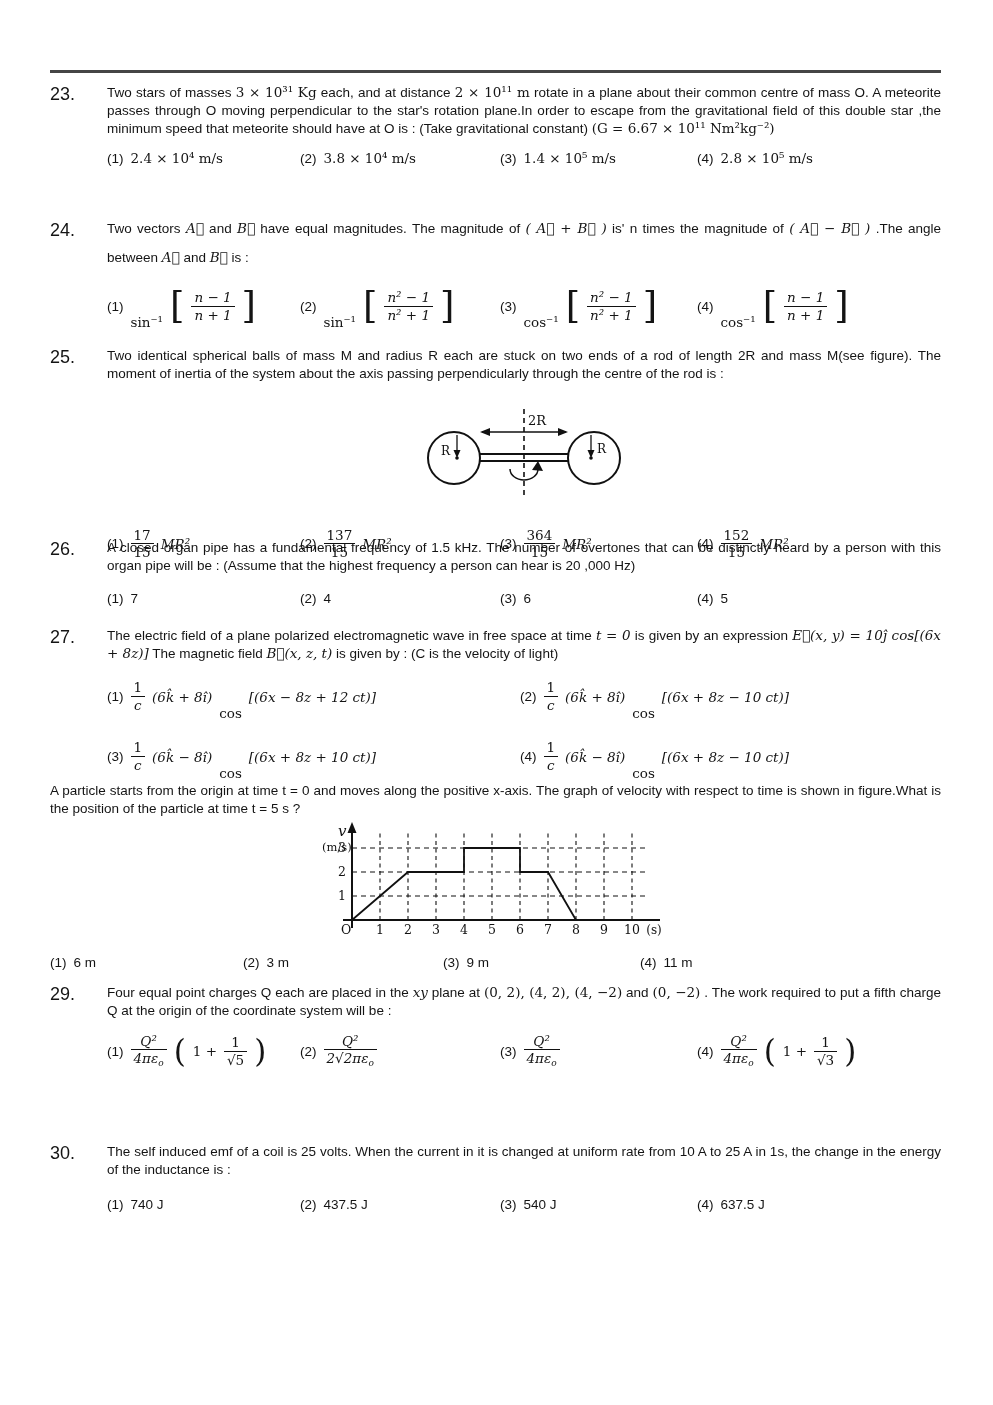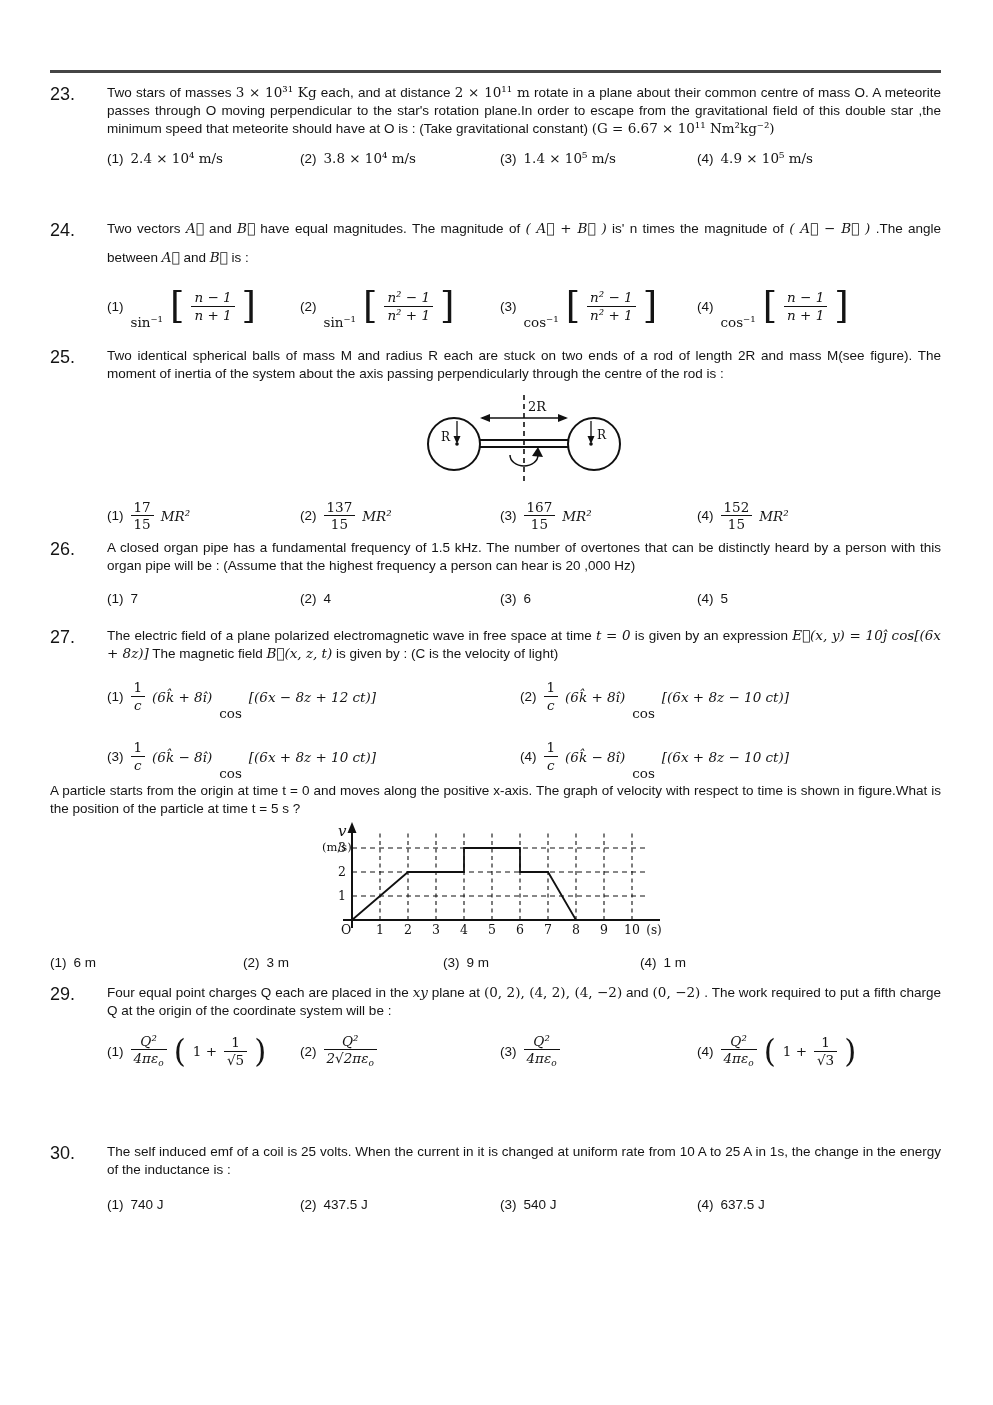--- a/index.html
+++ b/index.html
@@ -25,21 +25,21 @@
   .bigbr { font-family:"DejaVu Serif", serif; font-size:37px; font-weight:300; line-height:0.8; }
   .bigpar { font-family:"DejaVu Serif", serif; font-size:31px; font-weight:300; line-height:0.8; }
   
   .opts4 { display:grid; grid-template-columns:193px 200px 197px 1fr; align-items:center; }
   .opts2 { display:grid; grid-template-columns:413px 1fr; row-gap:12px; align-items:center; }
   .opt { display:flex; align-items:center; gap:7px; white-space:nowrap; }
   .olabel { flex:none; }
   .figwrap { text-align:center; }
   svg text { font-family:"DejaVu Serif", serif; }
   .mt13 { margin-top:13px; } .mt10 { margin-top:10px; } .mt14 { margin-top:14px; }
-  .mt16 { margin-top:16px; } .mt18 { margin-top:18px; } .mt6 { margin-top:10px; } .mt2 { margin-top:2px; }
+  .mt16 { margin-top:16px; } .mt18 { margin-top:18px; } .mt6 { margin-top:24px; } .mt2 { margin-top:2px; }
 </style>
 </head>
 <body>
 
 <div class="page">
   <div class="toprule"></div>
 
   <div class="q" style="top:84px">
     <div class="qnum">23.</div>
     <div class="qbody">
@@ -52,21 +52,21 @@
         <div class="opt">
             <span class="olabel">(2)</span>
             <span class="mup">3.8 × 10⁴ m/s</span>
           </div>
         <div class="opt">
             <span class="olabel">(3)</span>
             <span class="mup">1.4 × 10⁵ m/s</span>
           </div>
         <div class="opt">
             <span class="olabel">(4)</span>
-            <span class="mup">4.9 × 10⁵ m/s</span>
+            <span class="mup">2.8 × 10⁵ m/s</span>
           </div>
       </div>
     </div>
   </div>
 
   <div class="q" style="top:214px">
     <div class="qnum" style="padding-top:6px">24.</div>
     <div class="qbody">
       <div class="qtext tall"><span>Two vectors </span><span class="mit">A⃗</span><span> and </span><span class="mit">B⃗</span><span> have equal magnitudes. The magnitude of </span><span class="mit">( A⃗ + B⃗ )</span><span> is' n times the magnitude of </span><span class="mit">( A⃗ − B⃗ )</span><span> .The angle between </span><span class="mit">A⃗</span><span> and </span><span class="mit">B⃗</span><span> is :</span></div>
       <div class="opts4 mt10">
@@ -154,21 +154,21 @@
             <span class="olabel">(2)</span>
             <span class="frac">
               <span class="fnum">137</span>
               <span class="fden">15</span>
             </span>
             <span class="mit">MR²</span>
           </div>
         <div class="opt">
             <span class="olabel">(3)</span>
             <span class="frac">
-              <span class="fnum">167</span>
+              <span class="fnum">364</span>
               <span class="fden">15</span>
             </span>
             <span class="mit">MR²</span>
           </div>
         <div class="opt">
             <span class="olabel">(4)</span>
             <span class="frac">
               <span class="fnum">152</span>
               <span class="fden">15</span>
             </span>
@@ -303,21 +303,21 @@
         <div class="opt">
             <span class="olabel">(2)</span>
             <span>3 m</span>
           </div>
         <div class="opt">
             <span class="olabel">(3)</span>
             <span>9 m</span>
           </div>
         <div class="opt">
             <span class="olabel">(4)</span>
-            <span>1 m</span>
+            <span>11 m</span>
           </div>
       </div>
     </div>
   </div>
 
   <div class="q" style="top:984px">
     <div class="qnum">29.</div>
     <div class="qbody">
       <div class="qtext"><span>Four equal  point charges Q each are placed  in the </span><span class="mit">xy</span><span> plane at </span><span class="mup">(0, 2), (4, 2), (4, −2)</span><span> and </span><span class="mup">(0, −2)</span><span> . The work required to put a fifth charge Q at the origin of the coordinate system will be :</span></div>
       <div class="opts4 mt14">

